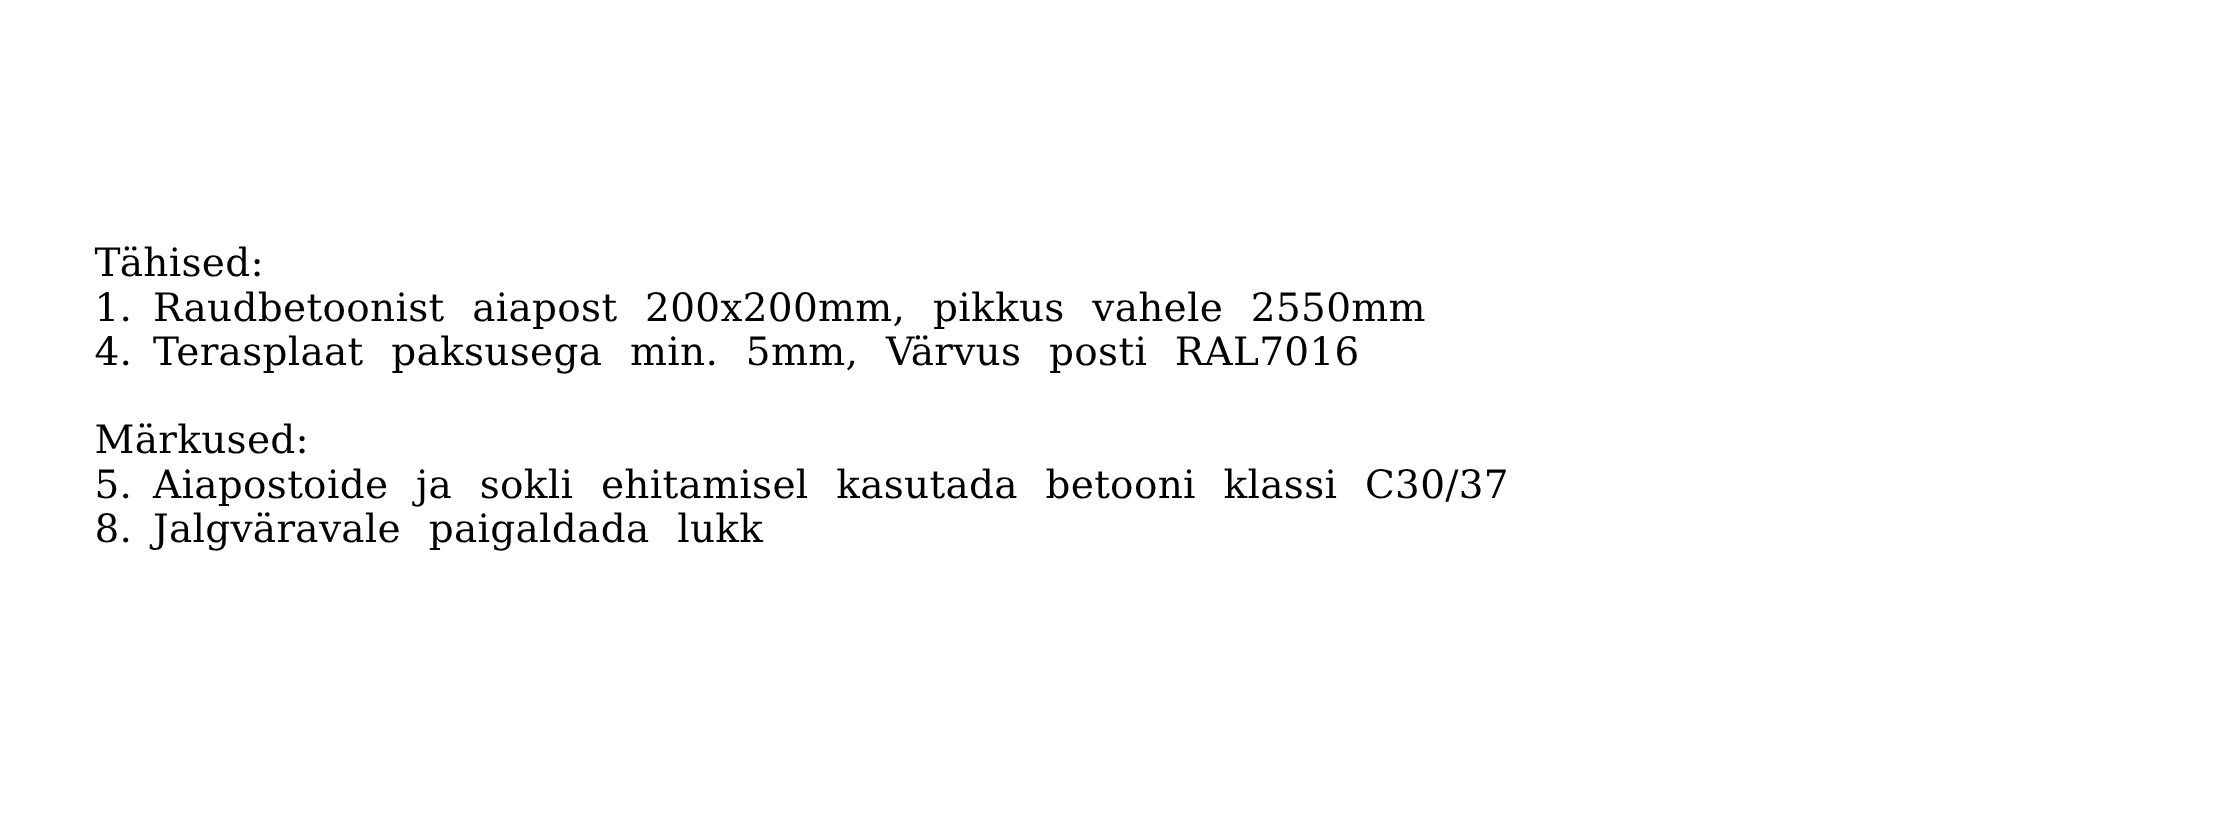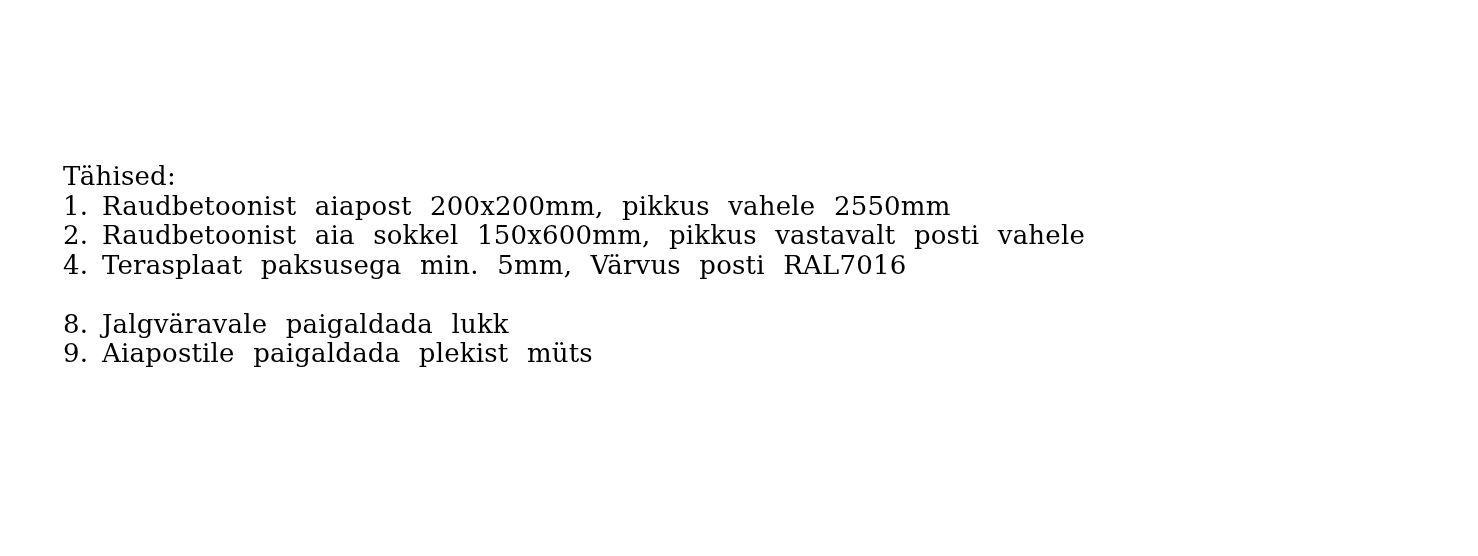--- a/index.html
+++ b/index.html
@@ -48,32 +48,30 @@
 
 <div class="page">
   <div class="notes">
 
     <div class="section">
       <div class="section-heading">Tähised:</div>
       <div class="line">
         <span class="num">1.</span><span class="txt">Raudbetoonist aiapost 200x200mm, pikkus vahele 2550mm</span>
       </div>
       <div class="line">
-        <span class="num">2.</span><span class="txt">Raudbetoonist aia sokkel 150x600mm, pikkus vastavalt posti vahele</span>
-      </div>
-      <div class="line">
         <span class="num">4.</span><span class="txt">Terasplaat paksusega min. 5mm, Värvus posti RAL7016</span>
       </div>
     </div>
 
     <div class="section-gap"></div>
 
     <div class="section">
+      <div class="section-heading">Märkused:</div>
+      <div class="line">
+        <span class="num">5.</span><span class="txt">Aiapostoide ja sokli ehitamisel kasutada betooni klassi C30/37</span>
+      </div>
       <div class="line">
         <span class="num">8.</span><span class="txt">Jalgväravale paigaldada lukk</span>
-      </div>
-      <div class="line">
-        <span class="num">9.</span><span class="txt">Aiapostile paigaldada plekist müts</span>
       </div>
     </div>
 
   </div>
 </div>
 
 </body></html>

